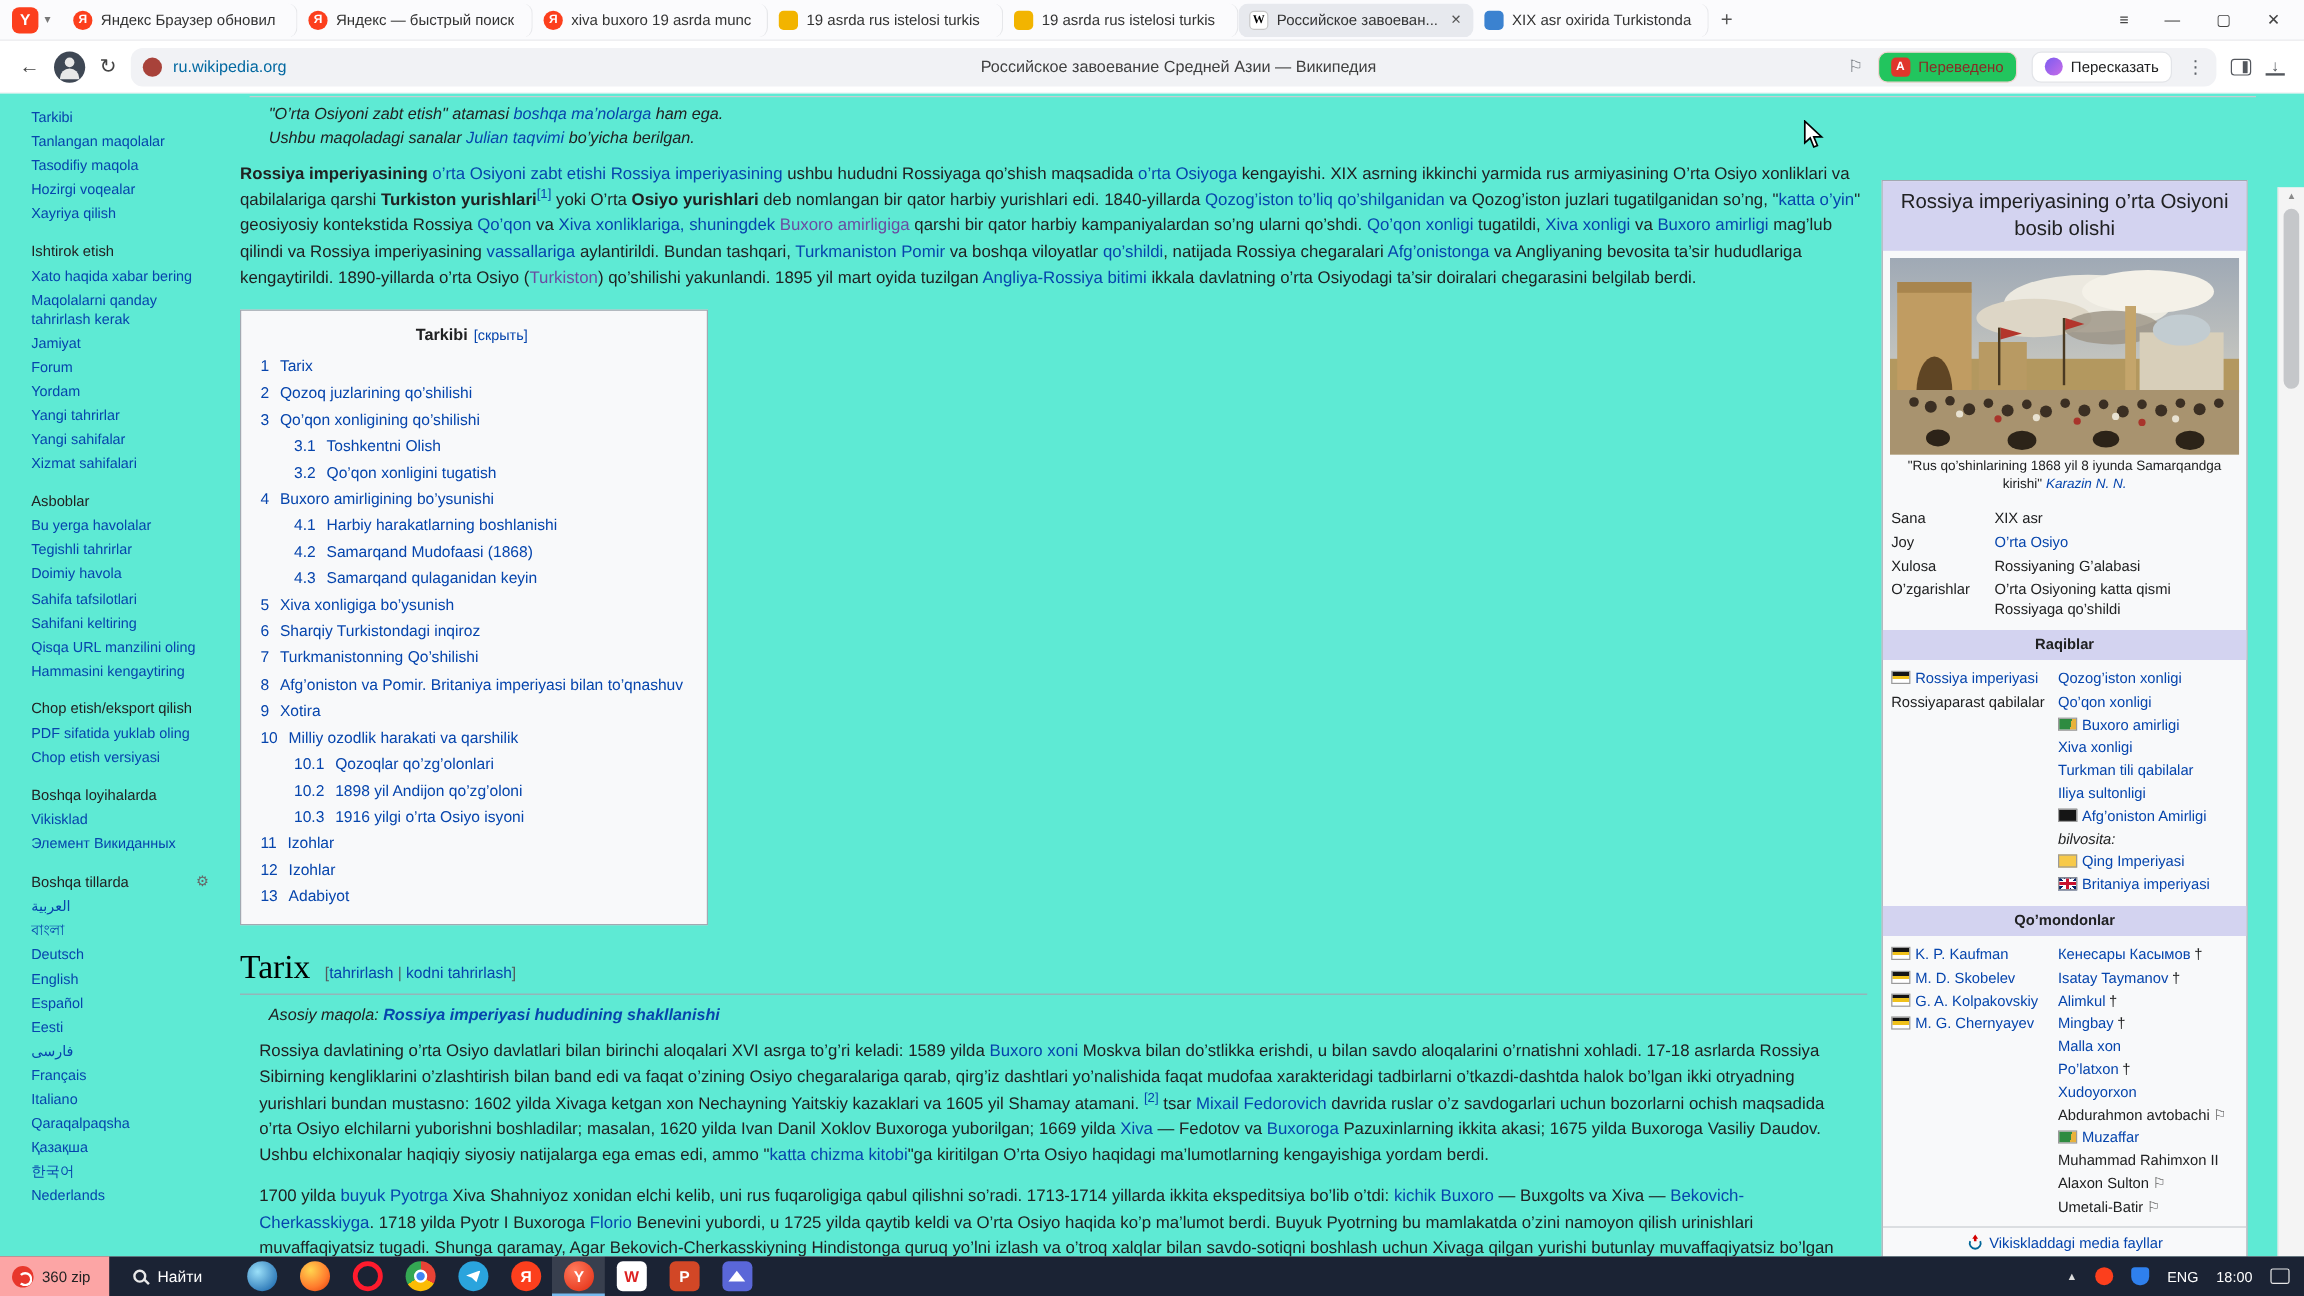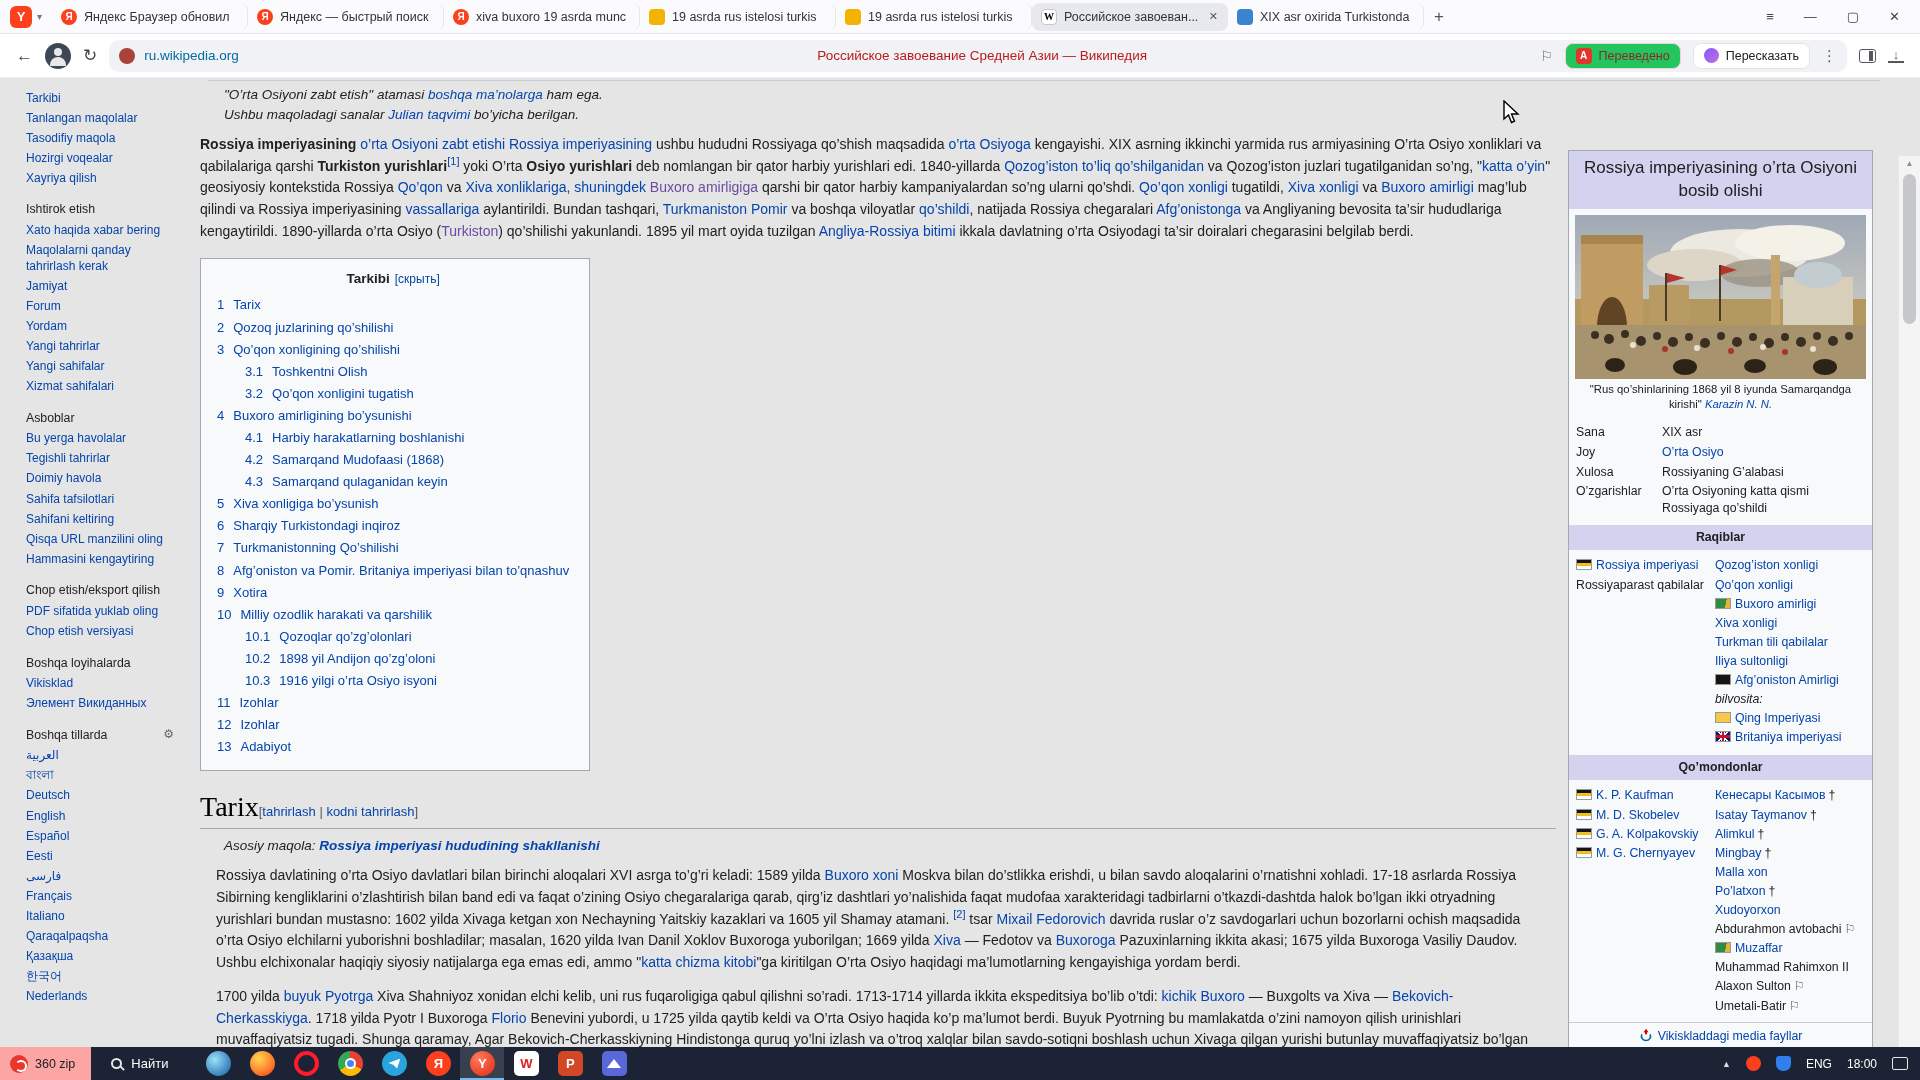--- a/index.html
+++ b/index.html
@@ -30,35 +30,35 @@
 
 
 #addrbar{position:absolute;left:0;top:34px;width:1920px;height:44px;background:#fff;display:flex;align-items:center;gap:12px;padding:0 16px;border-bottom:1px solid #eceef1}
 .nav-ico{color:#454545;font-size:17px;cursor:pointer}
 .profile-ico{width:26px;height:26px;border-radius:50%;background:#3e4754;position:relative;cursor:pointer;flex:0 0 26px}
 .profile-ico::before{content:"";position:absolute;left:9px;top:5px;width:8px;height:8px;border-radius:50%;background:#e8e8e8}
 .profile-ico::after{content:"";position:absolute;left:5px;top:14px;width:16px;height:9px;border-radius:8px 8px 0 0;background:#e8e8e8}
 #omnibox{flex:1;height:32px;background:#f1f2f5;border-radius:10px;display:flex;align-items:center;padding:0 10px;position:relative}
 .protect-ico{width:16px;height:16px;border-radius:50%;background:#a8423a;flex:0 0 16px}
 .url-text{font-size:13.5px;color:#0369a1;margin-left:9px;z-index:2}
-.page-title-center{position:absolute;left:300px;right:292px;text-align:center;font-size:13.5px;color:#b91c1c;white-space:nowrap;overflow:hidden}
+.page-title-center{position:absolute;left:300px;right:292px;text-align:center;font-size:13.5px;color:#404040;white-space:nowrap;overflow:hidden}
 .omni-right{margin-left:auto;display:flex;align-items:center;gap:12px;z-index:2}
 .bm-flag{color:#70757c;font-size:14px;cursor:pointer}
 .chip{height:26px;border-radius:8px;display:flex;align-items:center;gap:7px;padding:0 10px;font-size:12.5px;background:#fff;border:1px solid #e2e4e8;cursor:pointer}
 .chip.translated{background:#22c55e;border-color:#f0d4d0;color:#8a2a24}
 .chip-ico-tr{width:16px;height:16px;border-radius:4px;background:#e0362b;color:#fff;font-size:10px;font-weight:bold;display:flex;align-items:center;justify-content:center}
 .chip-ico-tr::before{content:"А"}
 .chip-ico-gpt{width:15px;height:15px;border-radius:50%;background:linear-gradient(135deg,#7b5cf0,#c86ce8)}
 .omni-dots{color:#5c6066;font-size:15px;cursor:pointer}
 .panels-ico{width:17px;height:14px;border:1.5px solid #54585e;border-radius:3px;position:relative;cursor:pointer}
 .panels-ico::after{content:"";position:absolute;right:2px;top:1px;bottom:1px;width:4px;background:#54585e}
 .dl-ico{width:16px;text-align:center;border-bottom:2px solid #54585e;color:#54585e;font-size:13px;line-height:12px;cursor:pointer}
 
 
-#page{position:absolute;left:0;top:78px;width:1920px;height:969px;background:#e5e5e5;overflow:hidden}
+#page{position:absolute;left:0;top:78px;width:1920px;height:969px;background:#5eead4;overflow:hidden}
 #page-topline{position:absolute;left:208px;right:40px;top:2px;height:1px;background:#c8ccd1}
 
 
 #wsidebar{position:absolute;left:26px;top:8px;width:154px;font-size:12px;line-height:1.3}
 .sb-item{margin:4.5px 0;color:#0645ad;cursor:pointer}
 .sb-item.hdr{color:#222;margin-top:16px;cursor:default;position:relative;font-size:12.3px}
 .sb-item .gear{position:absolute;right:6px;top:-1px;color:#666;font-size:12px;cursor:pointer}
 
 
 #wcontent{position:absolute;left:200px;top:4px;width:1356px}
@@ -78,21 +78,21 @@
 #toc-title{text-align:center;font-size:13.5px;margin-bottom:8px;color:#202122}
 #toc-title b{font-weight:bold}
 #toc-title .hide{color:#0645ad;font-size:12px;margin-left:5px}
 #toc ul{list-style:none}
 .toc-item{line-height:1.7;white-space:nowrap;color:#0645ad;cursor:pointer}
 .toc-item.lv2{margin-left:28px}
 .toc-num{margin-right:9px}
 
 
 h2.sect{font-family:"Liberation Serif","DejaVu Serif",serif;font-size:28px;font-weight:400;color:#000;margin-top:16px;padding-bottom:5px;border-bottom:1px solid #a2a9b1}
-.editsection{font-size:13px;color:#54595d;font-family:"Liberation Sans","DejaVu Sans",sans-serif;}
+.editsection{font-size:13px;color:#54595d;font-family:"Liberation Sans","DejaVu Sans",sans-serif;margin-left:12px}
 .editsection a{color:#0645ad}
 .mainarticle{font-style:italic;font-size:13.5px;margin:9px 0 0 24px}
 .mainarticle a{color:#0645ad;font-weight:bold}
 
 
 #infobox{position:absolute;left:1568px;top:72px;width:305px;background:#f8f9fa;border:1px solid #a2a9b1;font-size:12.3px;line-height:1.35;color:#202122}
 .ib-title{background:#d3d3f0;padding:6px 10px;text-align:center;font-weight:normal;font-size:17px}
 .ib-img{display:block;width:291px;height:164px;margin:6px auto 3px;cursor:pointer}
 .ib-caption{text-align:center;font-size:11.3px;padding:0 10px 7px;line-height:1.35}
 .ib-caption .author{color:#0645ad;font-style:italic}

